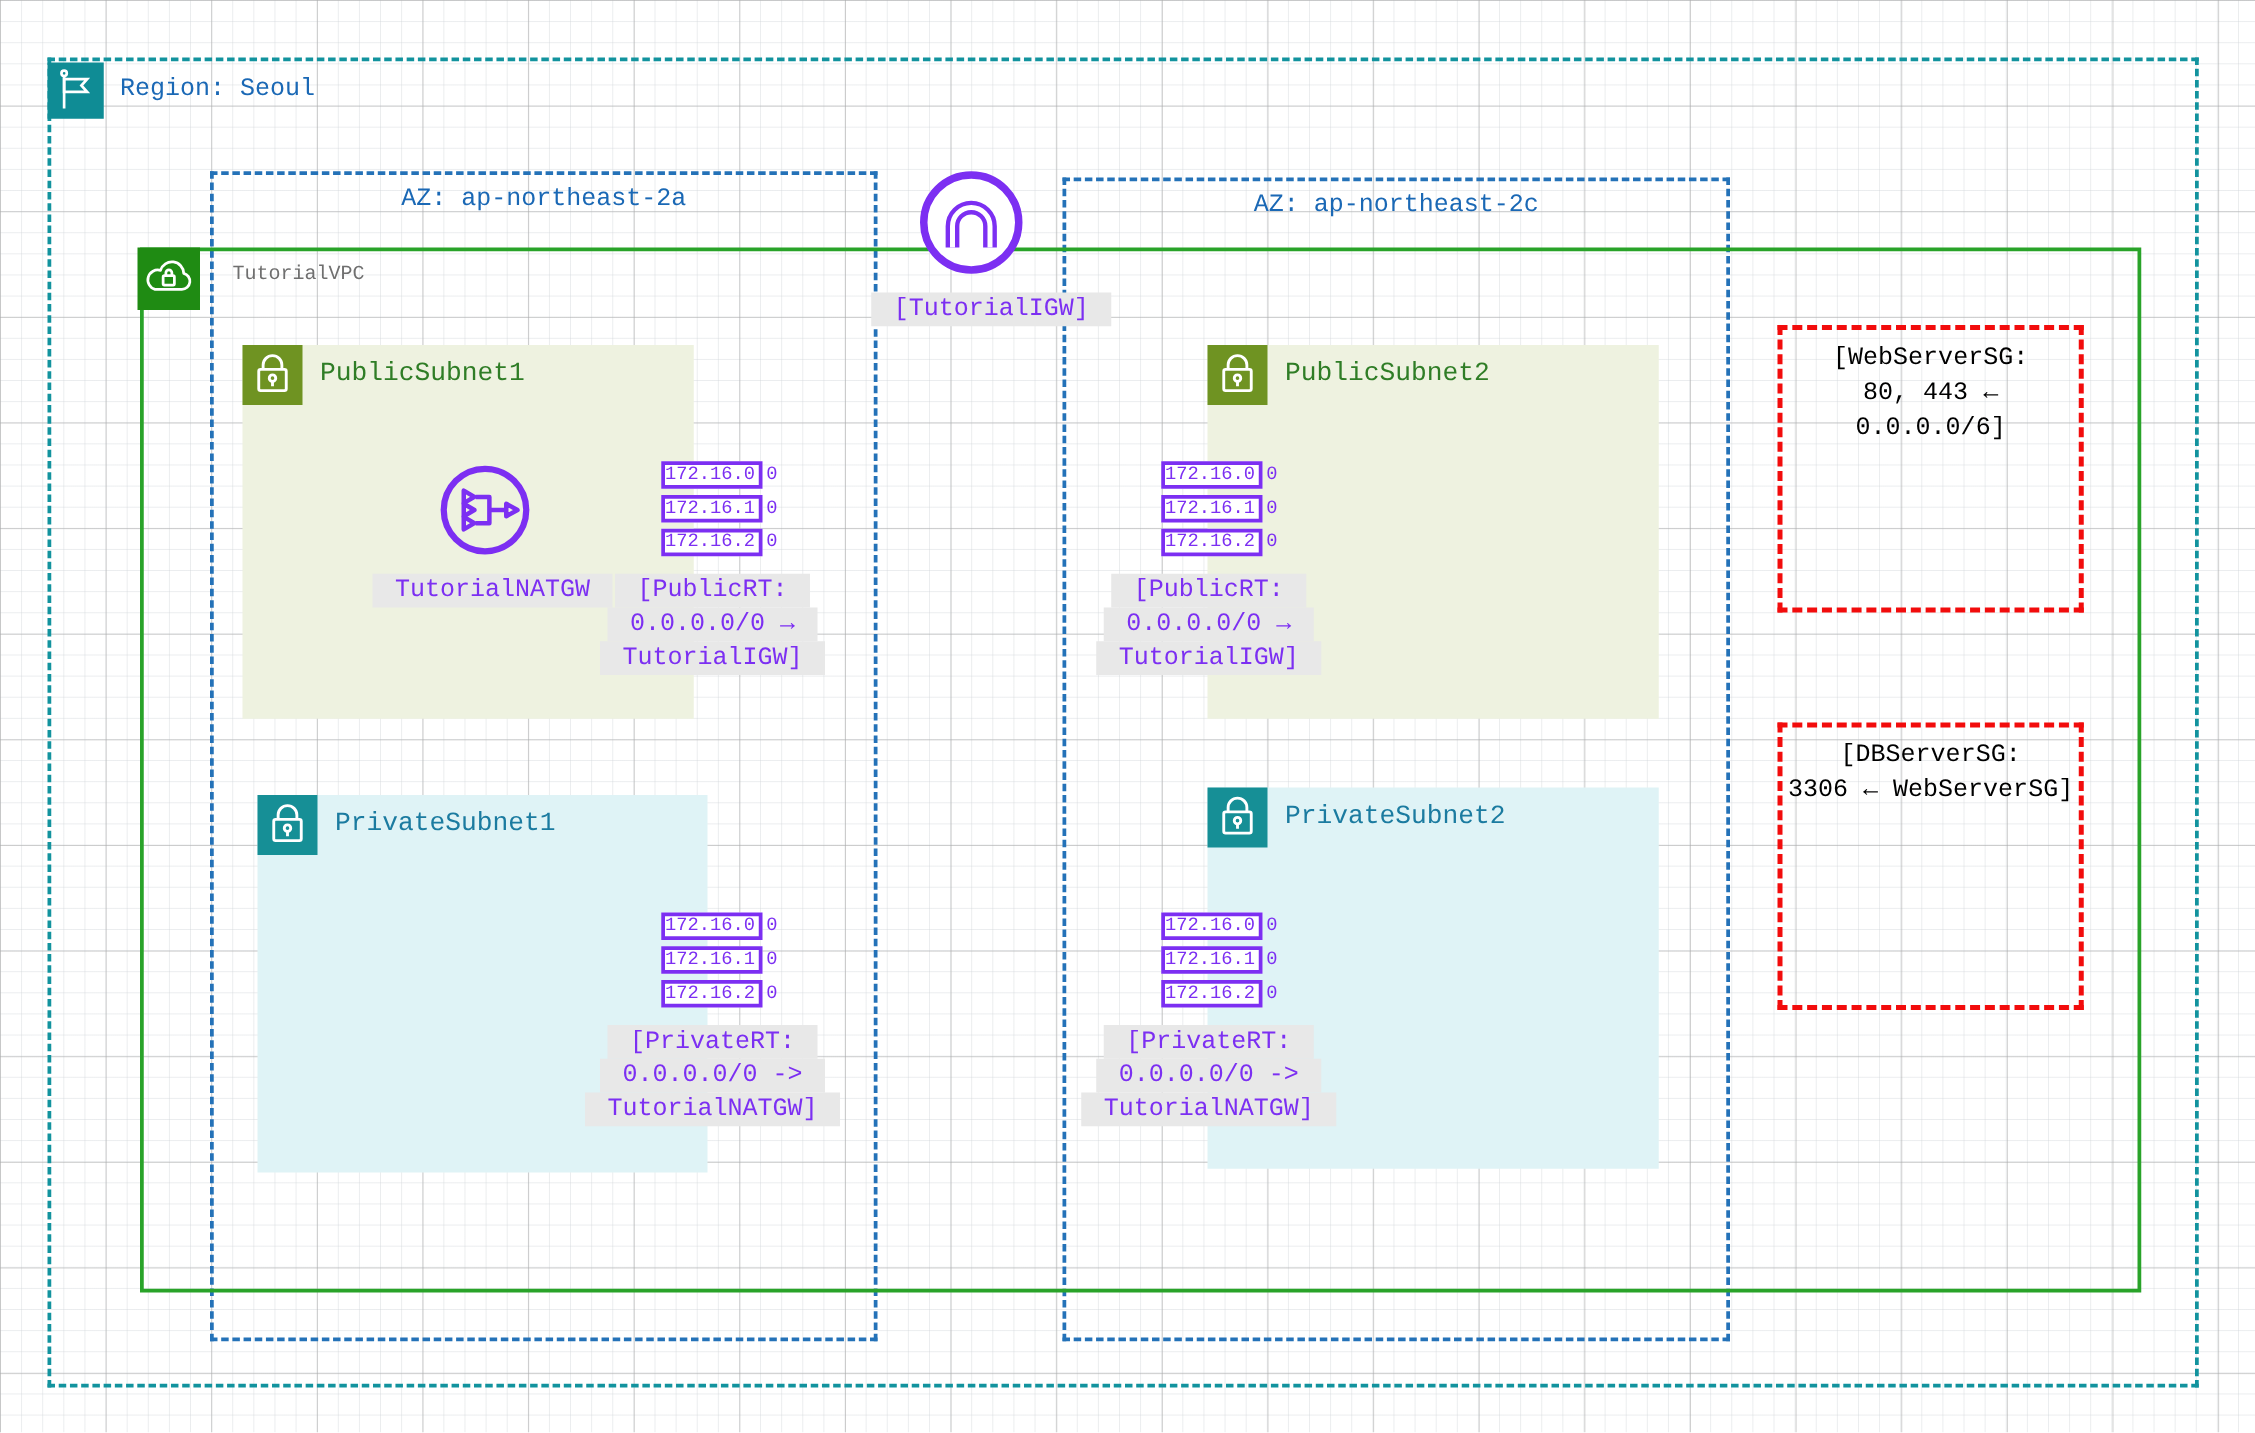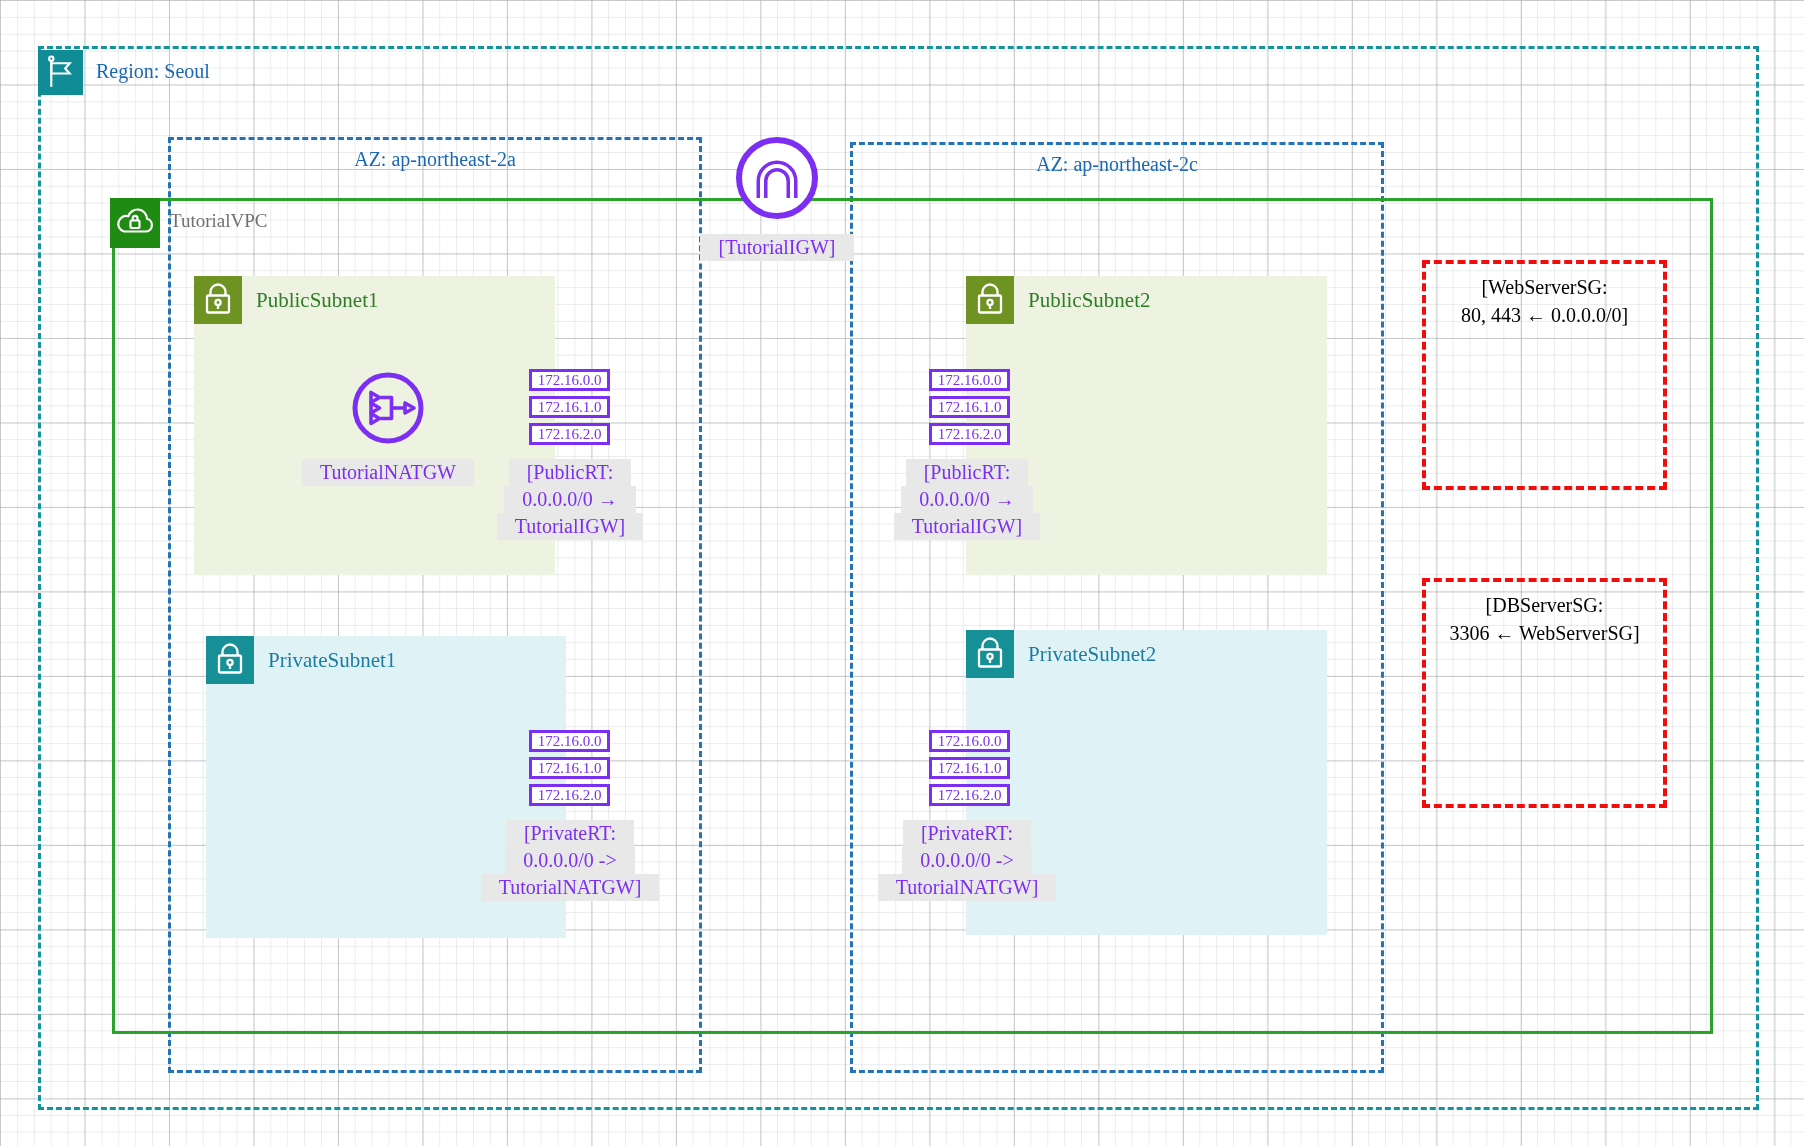--- a/index.html
+++ b/index.html
@@ -1,36 +1,36 @@
 <!DOCTYPE html>
 <html><head>
 <meta charset="utf-8">
 <style>
   html,body{margin:0;padding:0;background:#fff;}
   .canvas{
     position:relative;width:1804px;height:1146px;overflow:hidden;
-    font-family:Liberation Serif, serif;
+    font-family:Liberation Mono, monospace;
     background-color:#ffffff;
     background-image:
       linear-gradient(to right, rgba(170,170,170,.55) 1px, transparent 1px),
       linear-gradient(to bottom, rgba(170,170,170,.55) 1px, transparent 1px),
       linear-gradient(to right, rgba(210,214,218,.45) 1px, transparent 1px),
       linear-gradient(to bottom, rgba(210,214,218,.45) 1px, transparent 1px);
     background-size:84.5px 84.5px,84.5px 84.5px,16.9px 16.9px,16.9px 16.9px;
   }
   .abs{position:absolute;box-sizing:border-box;}
   .region-box{border:3px dashed #12939e;}
   .az-box{border:3px dashed #2472b8;}
   .vpc-box{border:3px solid #29a329;}
   .sg-box{border:4px dashed #f20c0c;text-align:center;padding-top:9px;
           color:#000;font-size:20px;line-height:28px;}
   .blue-lbl{color:#1a68b5;font-size:20px;white-space:nowrap;}
   .az-lbl{position:absolute;left:0;right:0;top:8px;text-align:center;
           color:#1a68b5;font-size:20px;}
-  .gray-lbl{color:#6f6f6f;font-size:19px;white-space:nowrap;}
+  .gray-lbl{color:#6f6f6f;font-size:16px;white-space:nowrap;margin-left:16px;}
   .subnet{background-clip:padding-box;}
   .subnet-public{background:#eef2e0;}
   .subnet-private{background:#dff3f6;}
   .subnet-icon{position:absolute;left:0;top:0;width:48px;height:48px;}
   .subnet-lbl{position:absolute;left:62px;top:12px;font-size:21px;white-space:nowrap;}
   .lbl-public{color:#2f7d26;}
   .lbl-private{color:#1b7ba0;}
   .purple-lbl{color:#7c2ff2;font-size:20px;line-height:27px;text-align:center;}
   .bgline{display:table;margin:0 auto;background:#e8e8e8;padding:0 18px;white-space:nowrap;}
   .rt-stack{display:flex;flex-direction:column;gap:5px;}
@@ -198,20 +198,20 @@
     <div class="rtbox">172.16.2.0</div>
   </div>
   <div class="abs purple-lbl" style="left:857px;top:820px;width:220px;">
     <span class="bgline">[PrivateRT:</span>
     <span class="bgline">0.0.0.0/0 -&gt;</span>
     <span class="bgline">TutorialNATGW]</span>
   </div>
 
   <div class="abs sg-box" style="left:1422px;top:260px;width:245px;height:230px;">
     <div>[WebServerSG:</div>
-    <div>80, 443 ← 0.0.0.0/0]</div>
+    <div>80, 443 ← 0.0.0.0/6]</div>
   </div>
   <div class="abs sg-box" style="left:1422px;top:578px;width:245px;height:230px;">
     <div>[DBServerSG:</div>
     <div>3306 ← WebServerSG]</div>
   </div>
 
 </div>
 
 </body></html>

